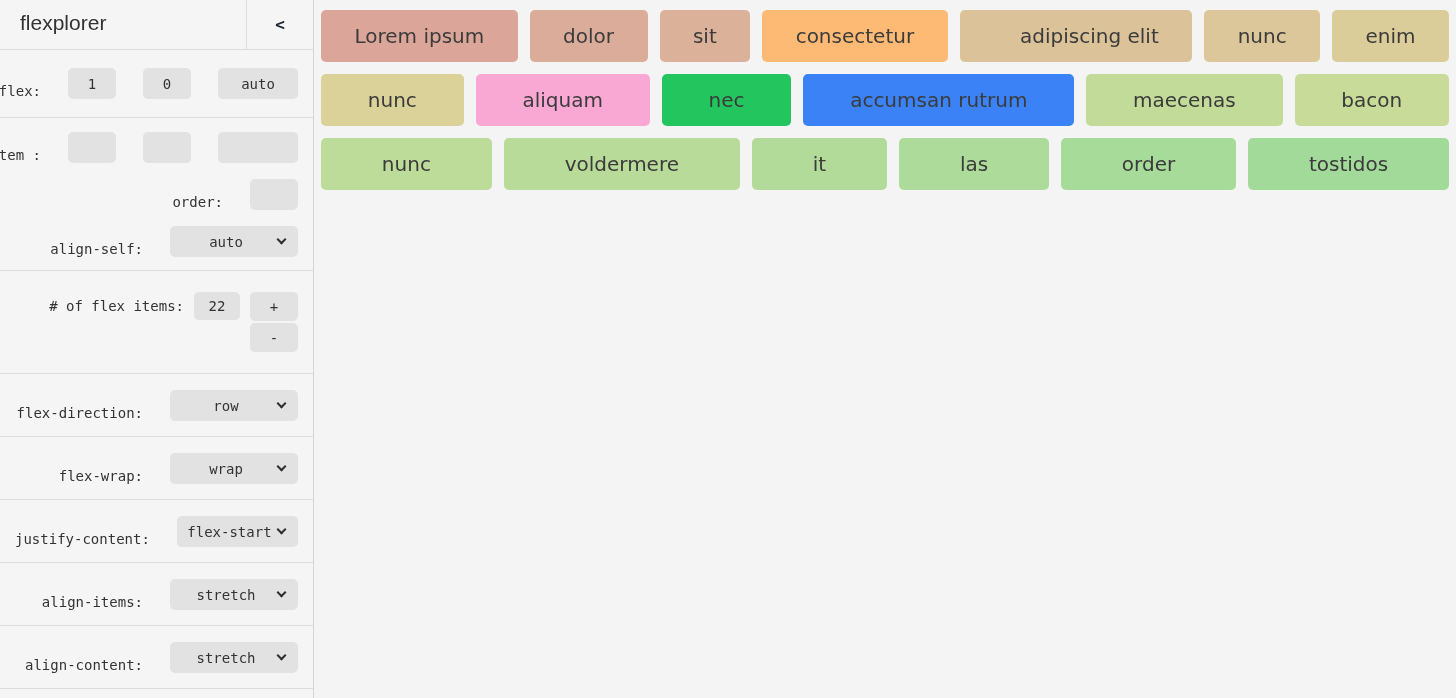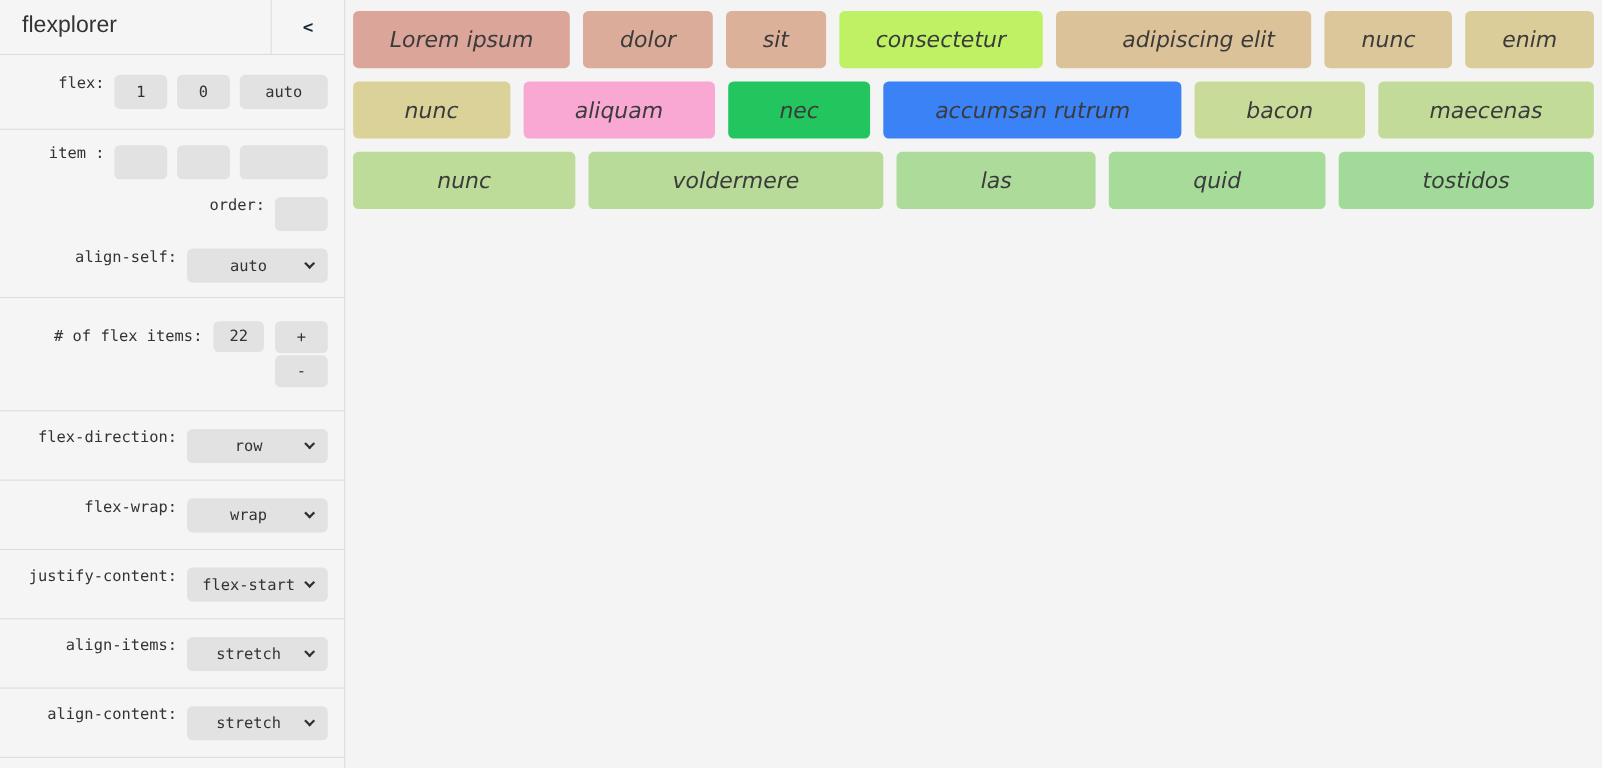--- a/index.html
+++ b/index.html
@@ -25,21 +25,21 @@
     width:67px; border:none; border-left:1px solid #dcdcdc; background:transparent;
     font-family:"DejaVu Sans Mono", monospace; font-size:16px; font-weight:bold;
     color:#1d2733; cursor:pointer; padding:0;
   }
   .section { border-bottom:1px solid #dcdcdc; padding:18px 15px; }
   .section.item-section { padding:14px 15px 13px; }
   .section.item-section .row + .row { margin-top:16px; }
   .section.count-section { padding:21px 15px; }
   .section.select-section { padding:16px 15px 15px; }
 
-  .row { display:flex; justify-content:flex-end; align-items:flex-start; gap:9px; }
+  .row { display:flex; justify-content:flex-end; align-items:flex-end; gap:27px; }
   .ctl-label { flex:1; text-align:right; font-size:14px; color:#333; white-space:pre; }
 
   .ctl-input {
     width:48px; height:31px; border:none; border-radius:5px; background:#e2e2e2;
     font-family:"DejaVu Sans Mono", monospace; font-size:14px; color:#333;
     text-align:center; outline:none; padding:0;
   }
   .ctl-input.wide { width:80px; }
   .ctl-input.count { width:46px; height:28px; }
 
@@ -58,21 +58,21 @@
 
   .count-row { display:flex; justify-content:flex-start; align-items:flex-start; gap:10px; }
   .count-row .ctl-label { line-height:28px; }
   .stepper { display:flex; flex-direction:column; gap:2px; width:48px; }
   .stepper button {
     height:29px; border:none; border-radius:5px; background:#e2e2e2;
     font-family:"DejaVu Sans Mono", monospace; font-size:14px; color:#333; cursor:pointer;
   }
 
   
-  .main { position:absolute; left:314px; top:0; right:0; bottom:0; background:#f4f4f4; padding:4px 1px;font-style:italic; }
+  .main { position:absolute; left:314px; top:0; right:0; bottom:0; background:#f4f4f4; padding:4px 1px; }
   .flex-row { display:flex; flex-wrap:nowrap; }
   .flex-item {
     flex:1 0 auto; margin:6px; height:52px; line-height:52px; padding:0 20px;
     border-radius:5px; text-align:center;
     font-family:"DejaVu Sans", "Liberation Sans", sans-serif; font-size:20px; color:#3b3b3b;
     cursor:pointer; white-space:nowrap;
   }
 </style>
 </head>
 <body>
@@ -192,50 +192,51 @@
 <div class="main">
   <div class="flex-row">
 
       <div class="flex-item" style="background-color: rgb(219, 166, 153);">Lorem ipsum</div>
 
       <div class="flex-item" style="background-color: rgb(219, 172, 153);">dolor</div>
 
       <div class="flex-item" style="background-color: rgb(219, 177, 153);">sit</div>
 
 
-      <div class="flex-item" style="background-color: #bef264;">consectetur</div>
+      <div class="flex-item" style="background-color: #fdba74;">consectetur</div>
 
       <div class="flex-item" style="background-color: rgb(219, 194, 153); padding-left: 47px;">adipiscing elit</div>
 
       <div class="flex-item" style="background-color: rgb(219, 199, 153);">nunc</div>
 
       <div class="flex-item" style="background-color: rgb(219, 205, 153);">enim</div>
     </div>
   <div class="flex-row">
 
       <div class="flex-item" style="background-color: rgb(219, 210, 153);">nunc</div>
 
 
       <div class="flex-item" style="background-color: #f9a8d4;">aliquam</div>
 
       <div class="flex-item" style="background-color: #22c55e;">nec</div>
 
       <div class="flex-item" style="background-color: #3b82f6;">accumsan rutrum</div>
 
+      <div class="flex-item" style="background-color: rgb(195, 219, 153);">maecenas</div>
+
       <div class="flex-item" style="background-color: rgb(200, 219, 153);">bacon</div>
-
-      <div class="flex-item" style="background-color: rgb(195, 219, 153);">maecenas</div>
     </div>
   <div class="flex-row">
 
       <div class="flex-item" style="background-color: rgb(189, 219, 153);">nunc</div>
 
       <div class="flex-item" style="background-color: rgb(184, 219, 153);">voldermere</div>
 
+      <div class="flex-item" style="background-color: rgb(178, 219, 153);">it</div>
 
       <div class="flex-item" style="background-color: rgb(173, 219, 153);">las</div>
 
-      <div class="flex-item" style="background-color: rgb(167, 219, 153);">quid</div>
+      <div class="flex-item" style="background-color: rgb(167, 219, 153);">order</div>
 
       <div class="flex-item" style="background-color: rgb(162, 219, 153);">tostidos</div>
 
     </div>
 </div>
 
 </body></html>

